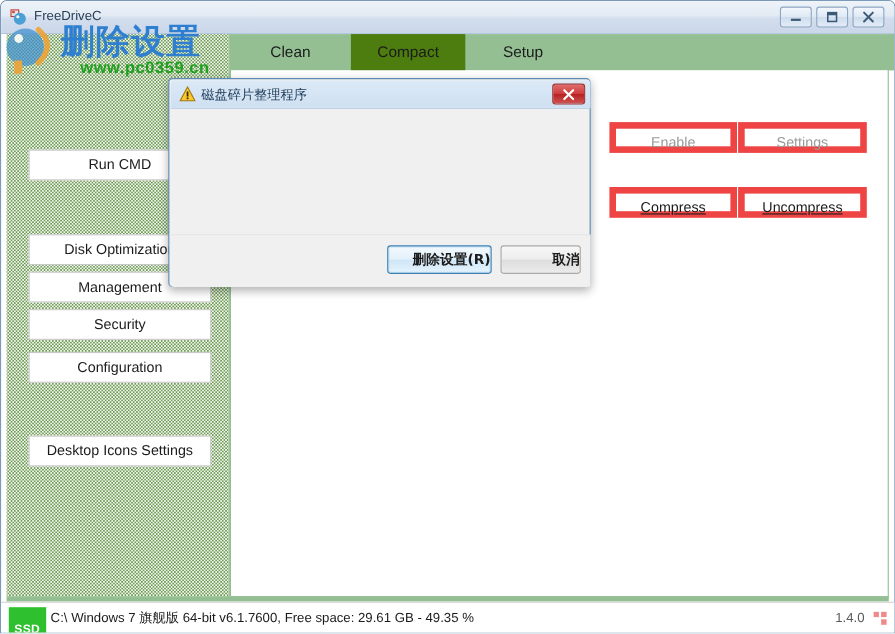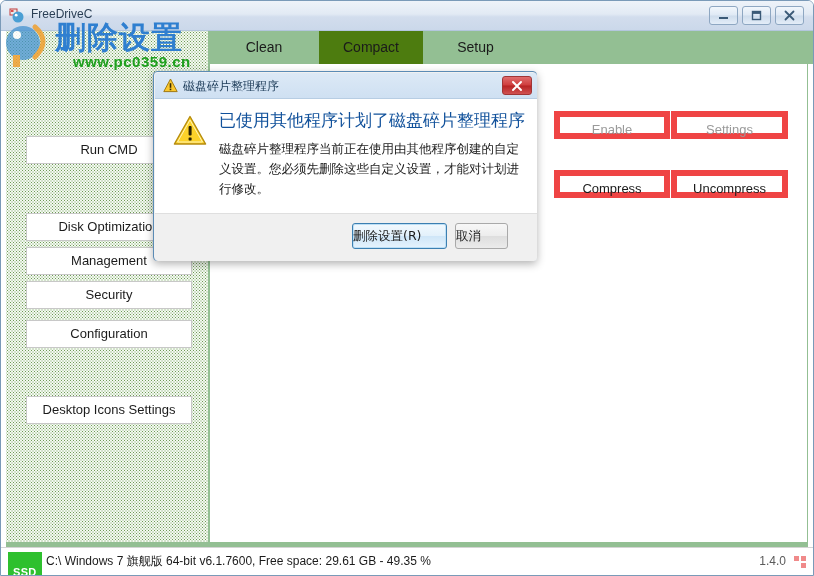--- a/index.html
+++ b/index.html
@@ -137,21 +137,21 @@
   .act-btn {
     position: absolute;
     box-sizing: border-box;
     background: #ffffff;
     border: 6px solid #ef4444;
     font-size: 13px;
     text-align: center;
     cursor: default;
     white-space: nowrap;
   }
-  .act-btn.enabled  { color: #1b1b1b; }
+  .act-btn.enabled  { color: #1b1b1b; text-decoration: underline; }
   .act-btn.disabled { color: #9a9a9a; }
   #btn-enable     { left: 344px; top: 47px;  width: 116px; height: 28px; line-height: 26px; }
   #btn-disable    { left: 461px; top: 47px;  width: 117px; height: 28px; line-height: 26px; }
   #btn-compress   { left: 344px; top: 106px; width: 116px; height: 28px; line-height: 26px; }
   #btn-uncompress { left: 461px; top: 106px; width: 117px; height: 28px; line-height: 26px; }
 
   
   #content-frame {
     position: absolute;
     left: 208px; top: 62px;
@@ -328,37 +328,38 @@
     box-sizing: border-box;
     border-radius: 0 0 3px 3px;
   }
   .dlg-btn {
     position: absolute;
     top: 9px;
     height: 26px;
     box-sizing: border-box;
     font-size: 12.5px;
     line-height: 24px;
-    text-align: left;
+    text-align: right;
     color: #1b1b1b;
     cursor: default;
     font-family: "DejaVu Sans", sans-serif;
     white-space: nowrap;
+    font-weight: bold;
   }
   #dialog-delete-settings-button {
     left: 197px;
     width: 95px;
     background: linear-gradient(to bottom, #f2f9fe 0%, #e3f1fb 48%, #cfe6f8 52%, #e6f3fd 100%);
     border: 1px solid #3c7fb1;
     border-radius: 3px;
     box-shadow: 0 0 0 1px #bddff5 inset;
   }
   #dialog-cancel-button {
     left: 300px;
-    width: 53px;
+    width: 73px;
     background: linear-gradient(to bottom, #f7f7f7 0%, #ededed 48%, #dedede 52%, #ebebeb 100%);
     border: 1px solid #a9a9a9;
     border-radius: 3px;
   }
 </style>
 </head>
 <body>
 
 <div id="app-window">
 
@@ -439,32 +440,20 @@
         </svg>
       </span>
       <span id="dialog-title-text">磁盘碎片整理程序</span>
       <div id="dialog-close-button">
         <svg width="12" height="12" viewBox="0 0 12 12">
           <path d="M2 2 L10 10 M10 2 L2 10" stroke="#ffffff" stroke-width="2" stroke-linecap="round"></path>
         </svg>
       </div>
     </div>
 
-    <div id="dialog-body">
-      <span id="dialog-warn-icon">
-        <svg width="34" height="31" viewBox="0 0 34 31">
-          <path d="M17 1.5 L32.6 29 L1.4 29 Z" fill="#fcd229" stroke="#b68c0f" stroke-width="1.4" stroke-linejoin="round"></path>
-          <path d="M17 5 L29.5 27 L4.5 27 Z" fill="none" stroke="#fff4b8" stroke-width="1"></path>
-          <rect x="15.6" y="11" width="3" height="9.5" rx="1" fill="#2b2203"></rect>
-          <rect x="15.6" y="22.4" width="3" height="3" rx="0.6" fill="#2b2203"></rect>
-        </svg>
-      </span>
-      <div id="dialog-heading">已使用其他程序计划了磁盘碎片整理程序</div>
-      <div id="dialog-message">磁盘碎片整理程序当前正在使用由其他程序创建的自定义设置。您必须先删除这些自定义设置，才能对计划进行修改。</div>
-    </div>
 
     <div id="dialog-footer">
       <div class="dlg-btn" id="dialog-delete-settings-button">删除设置(R)</div>
       <div class="dlg-btn" id="dialog-cancel-button">取消</div>
     </div>
 
   </div>
 
   <div id="status-bar">
     <span id="ssd-badge">SSD</span>

